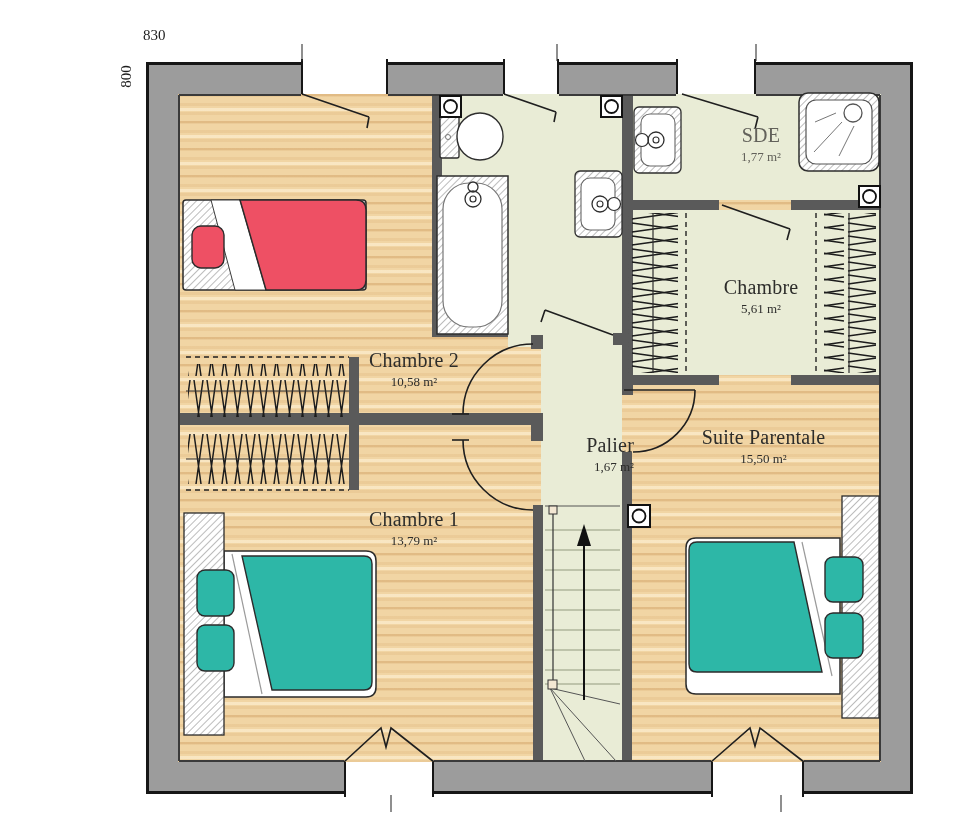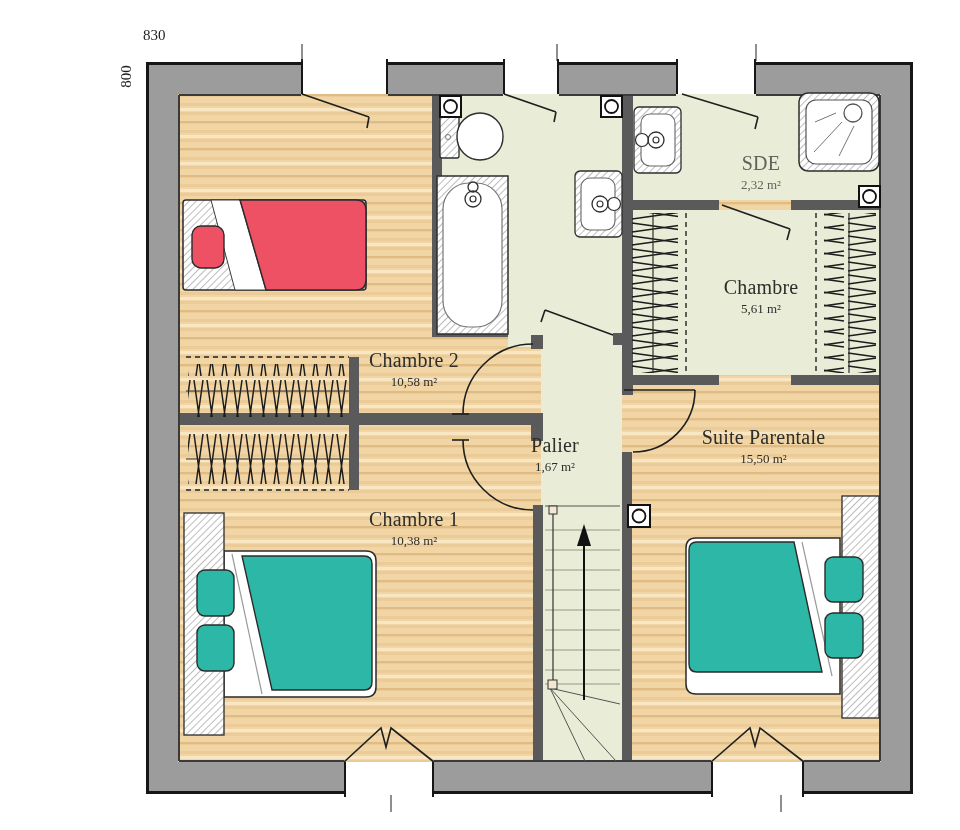--- a/index.html
+++ b/index.html
@@ -232,34 +232,34 @@
           <rect x="592" y="505" width="22" height="22" fill="#fff" stroke="#111" stroke-width="2"></rect>
           <circle cx="603" cy="516" r="6.5" fill="#fff" stroke="#111" stroke-width="1.8"></circle>
         </g>
     </g>
   </svg>
 
   <div class="room-label" style="left:288px;top:349px;width:180px;">
     <div class="name">Chambre 2</div>
     <div class="area">10,58 m²</div>
   </div>
-  <div class="room-label muted" style="left:665px;top:152px;width:120px;">
+  <div class="room-label muted" style="left:665px;top:124px;width:120px;">
     <div class="name">SDE</div>
-    <div class="area">2,32 m²</div>
+    <div class="area">1,77 m²</div>
   </div>
   <div class="room-label" style="left:635px;top:276px;width:180px;">
     <div class="name">Chambre</div>
     <div class="area">5,61 m²</div>
   </div>
-  <div class="room-label" style="left:459px;top:434px;width:120px;">
+  <div class="room-label" style="left:478px;top:434px;width:120px;text-align:right;">
     <div class="name">Palier</div>
     <div class="area">1,67 m²</div>
   </div>
   <div class="room-label" style="left:625px;top:426px;width:205px;text-align:center;">
     <div class="name">Suite Parentale</div>
     <div class="area">15,50 m²</div>
   </div>
   <div class="room-label" style="left:288px;top:508px;width:180px;">
     <div class="name">Chambre 1</div>
-    <div class="area">10,38 m²</div>
+    <div class="area">13,79 m²</div>
   </div>
 
 </div>
 
 </body></html>

